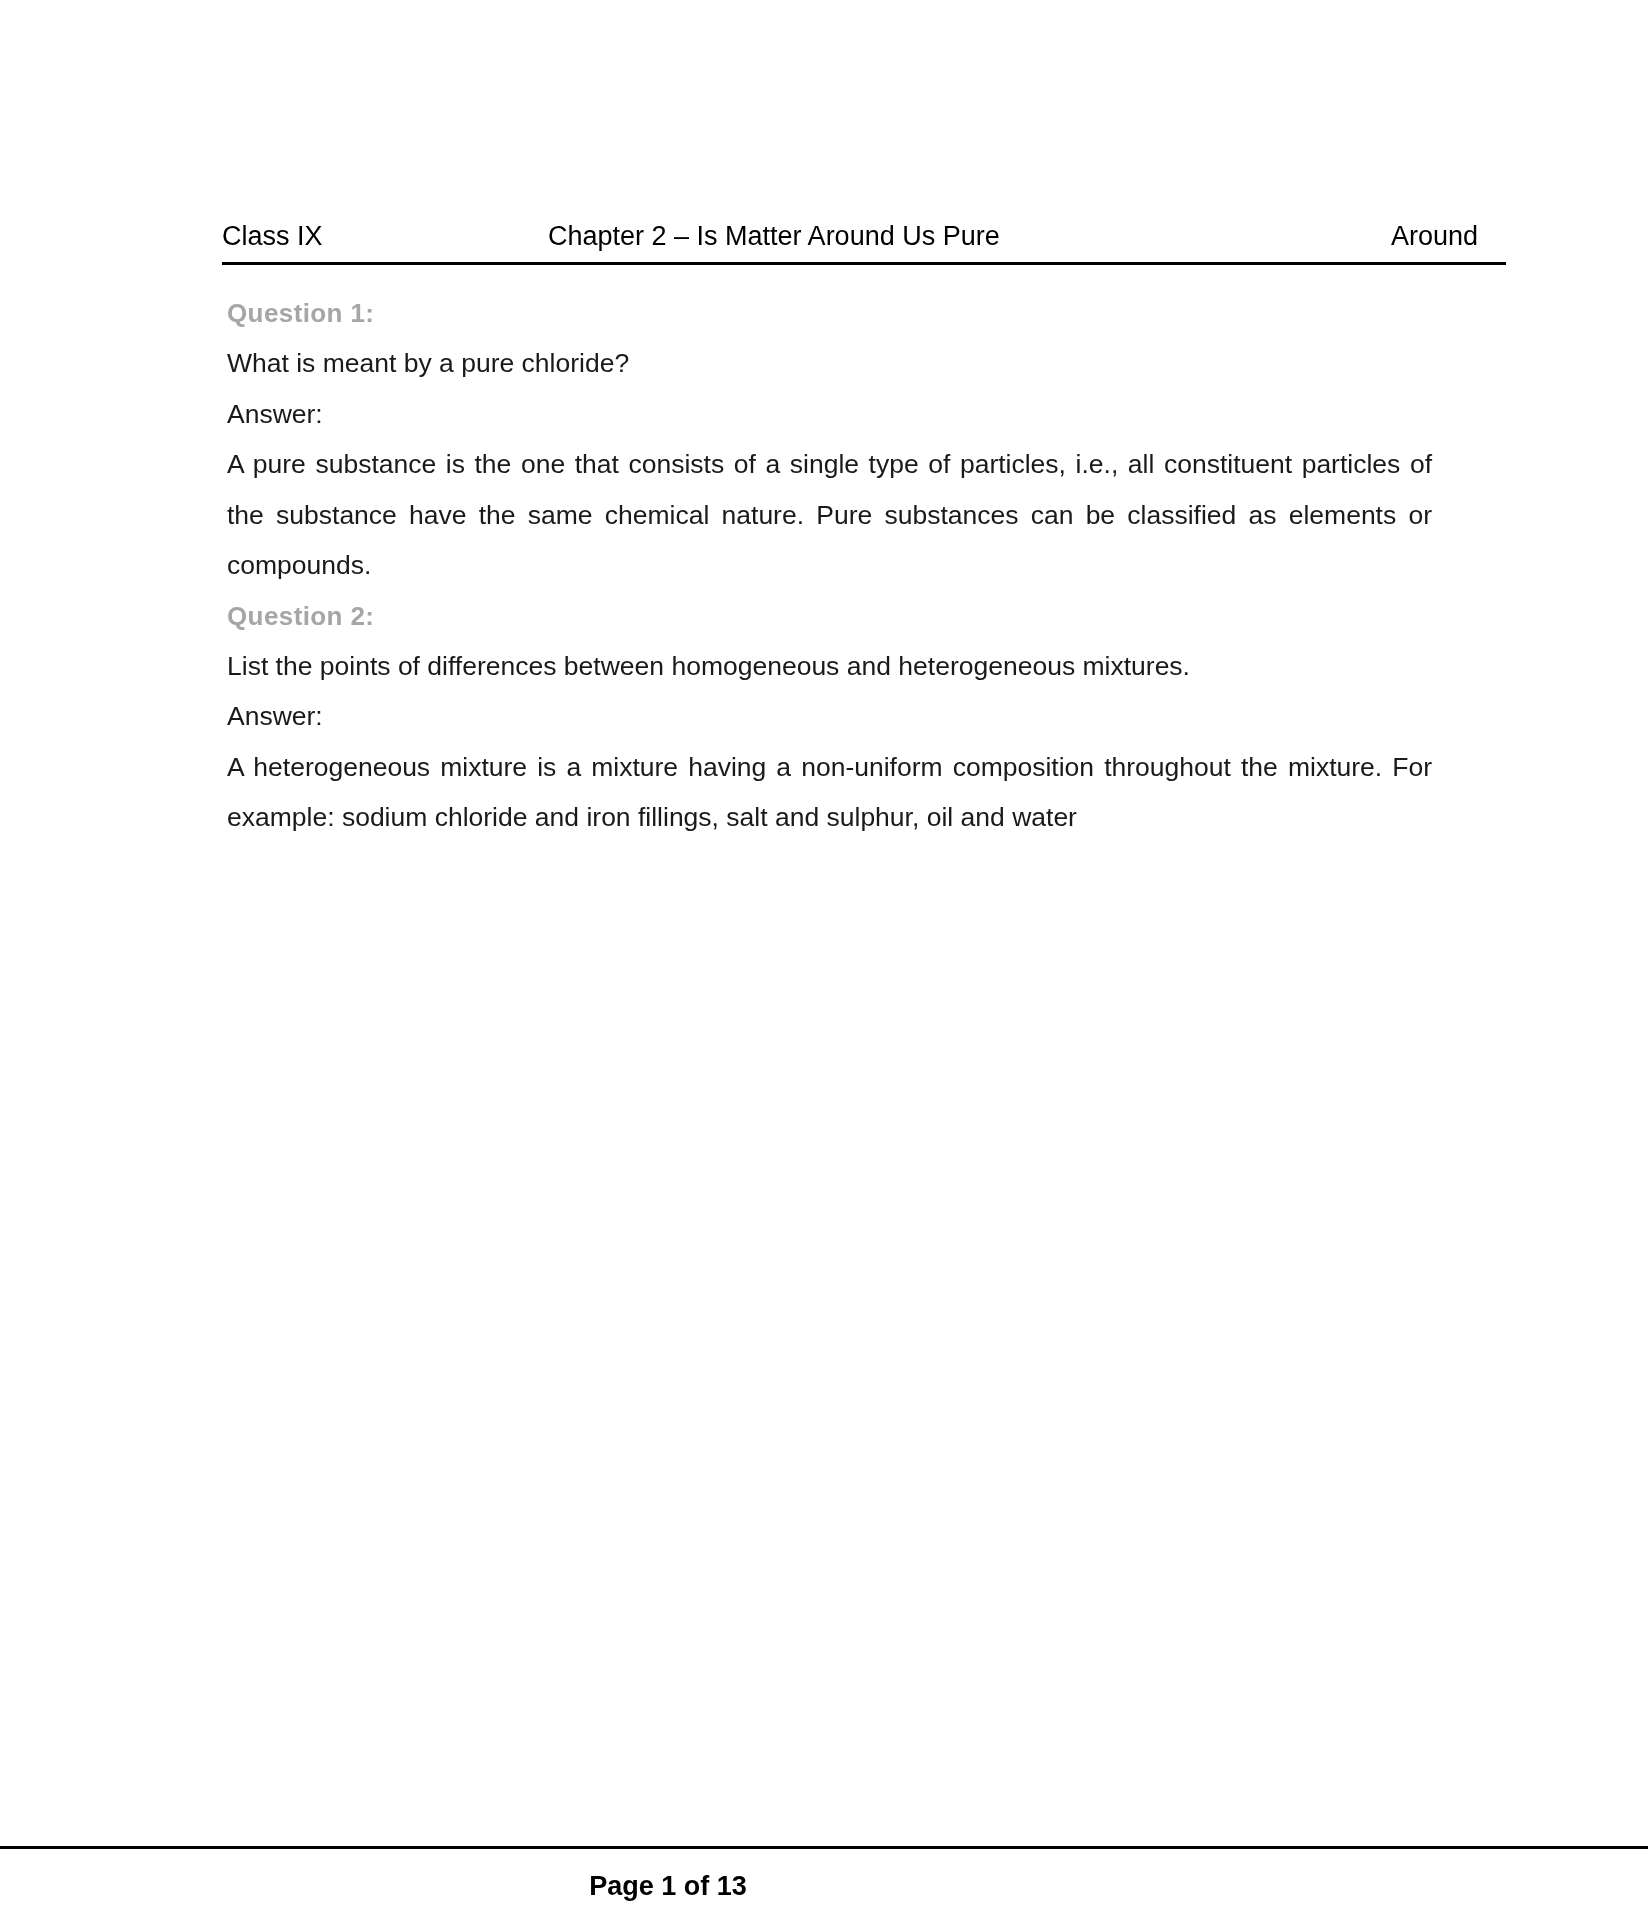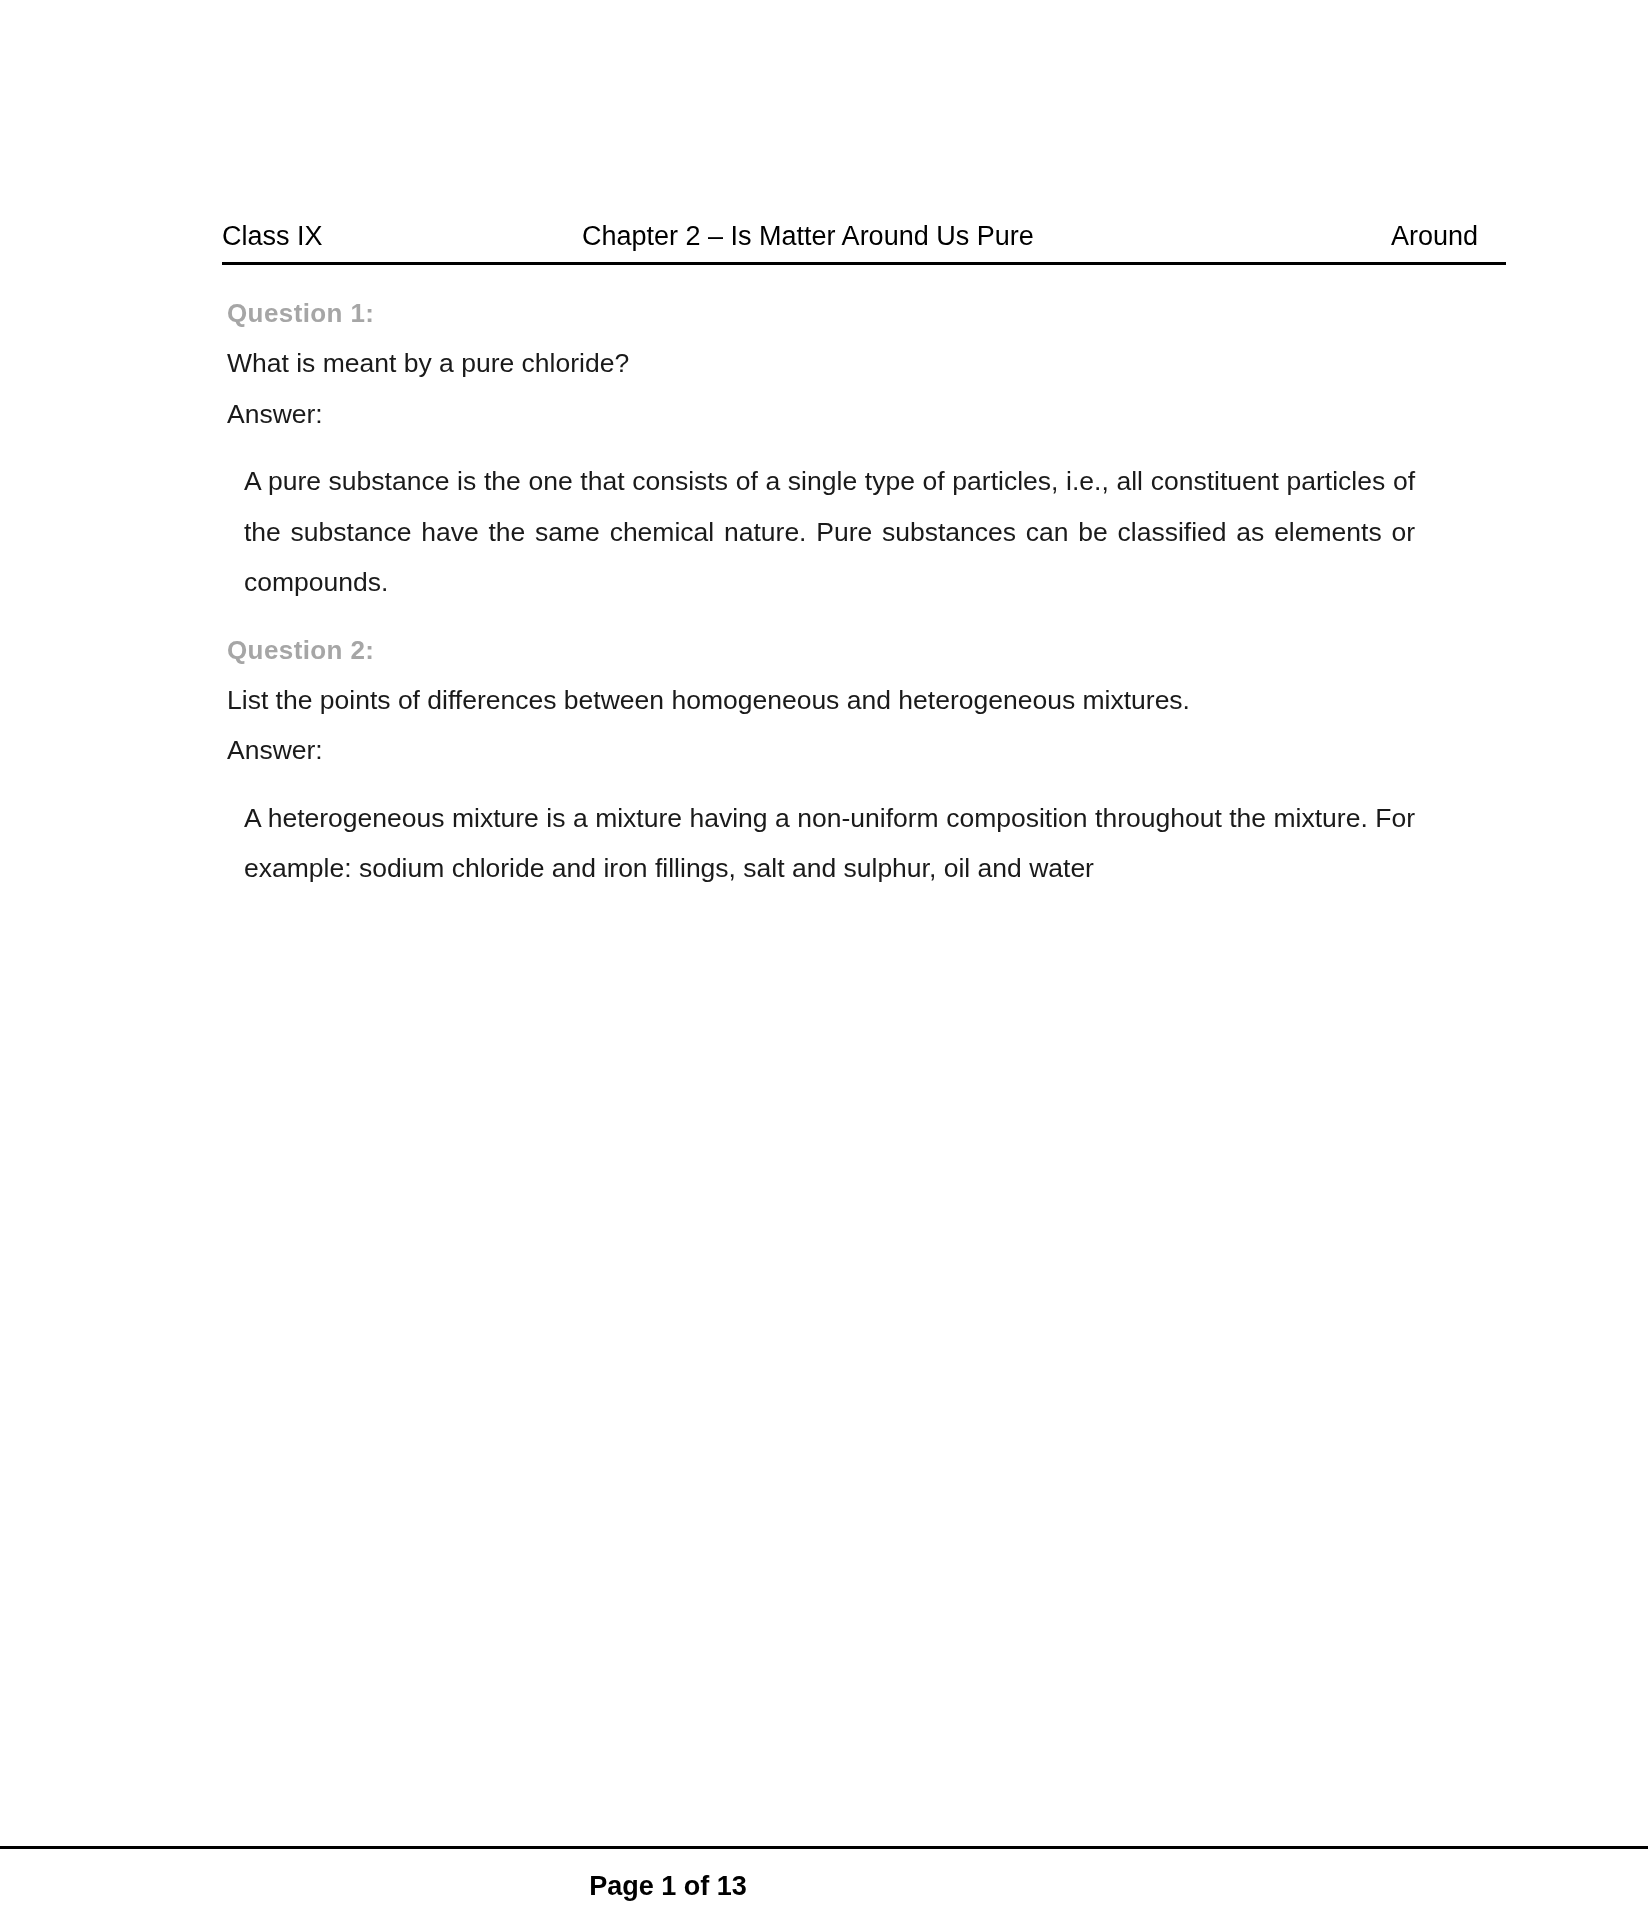--- a/index.html
+++ b/index.html
@@ -44,21 +44,21 @@
     line-height: 40px;
     white-space: nowrap;
   }
   .hdr-left {
     position: absolute;
     left: 0;
     top: 0;
   }
   .hdr-center {
     position: absolute;
-    left: 360px;
+    left: 326px;
     top: 0;
     text-align: right;
   }
   .hdr-right {
     position: absolute;
     right: 28px;
     top: 0;
   }
 
   
@@ -82,21 +82,21 @@
     font-size: 26.5px;
     line-height: 50.5px;
     margin: 0;
     text-align: left;
     color: #1a1a1a;
   }
 
   .para {
     font-size: 26.5px;
     line-height: 50.5px;
-    margin: 17px;
+    margin: 0;
     text-align: justify;
     text-justify: inter-word;
     color: #1a1a1a;
   }
   
 
   
   .doc-footer-rule {
     position: absolute;
     left: 0;

